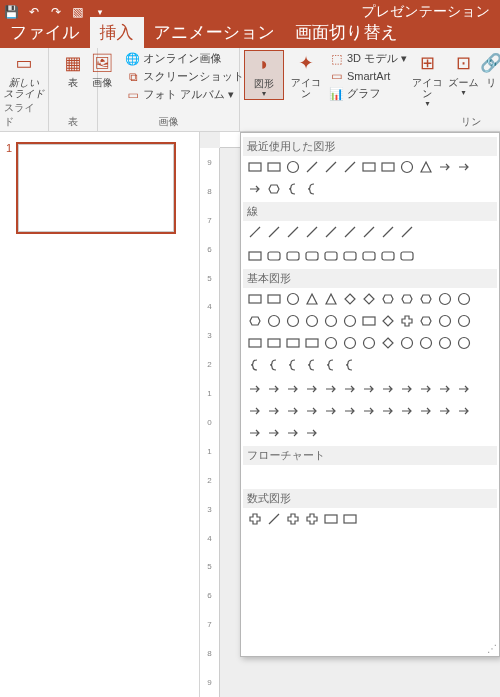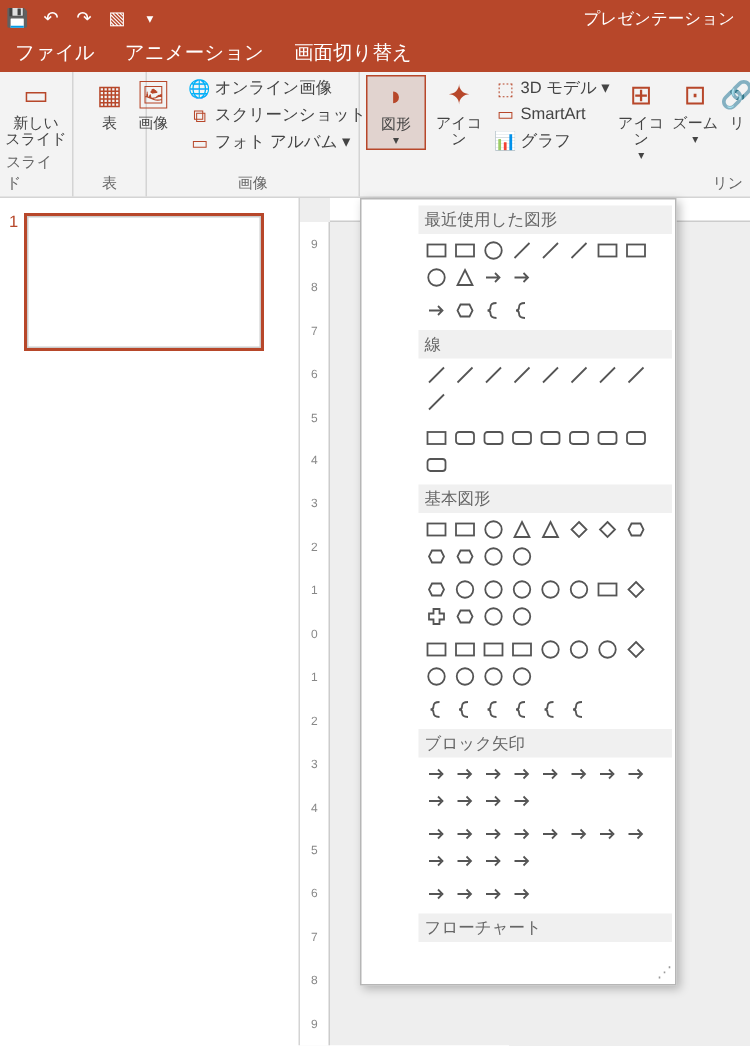--- a/index.html
+++ b/index.html
@@ -1,24 +1,24 @@
 <!DOCTYPE html>
 <html><head>
 <meta charset="utf-8">
 <style>
   * { box-sizing: border-box; margin: 0; padding: 0; font-family: "Yu Gothic UI", Meiryo, sans-serif; }
   body { width: 500px; height: 697px; overflow: hidden; background: #fff; font-size: 11px; color: #444; }
   
   .titlebar { height: 24px; background: #b7472a; display: flex; align-items: center; padding: 0 4px; color: #fff; }
   .qat { display: flex; gap: 6px; align-items: center; }
   .qat span { width: 16px; height: 16px; display: flex; align-items: center; justify-content: center; font-size: 12px; }
-  .title { flex: 1; text-align: right; padding-right: 6px; font-size: 11px; }
+  .title { flex: 1; text-align: right; padding-right: 6px; font-size: 14px; }
   
   .tabs { height: 24px; background: #b7472a; display: flex; align-items: flex-end; color: #fff; }
-  .tab { padding: 4px 10px; font-size: 13px; cursor: pointer; }
+  .tab { padding: 4px 10px; font-size: 17px; cursor: pointer; }
   .tab.active { background: #f3f3f3; color: #b7472a; }
   
   .ribbon { height: 84px; background: #f3f3f3; border-bottom: 1px solid #d4d4d4; display: flex; position: relative; }
   .group { border-right: 1px solid #d4d4d4; padding: 2px 4px 0 4px; display: flex; flex-direction: column; align-items: center; justify-content: space-between; }
   .group-body { display: flex; gap: 2px; align-items: flex-start; }
   .group-label { font-size: 10px; color: #666; padding: 1px 0 2px 0; }
   .bigbtn { display: flex; flex-direction: column; align-items: center; width: 40px; padding-top: 2px; gap: 1px; cursor: pointer; color:#444; font-size:10px; line-height:1.1; text-align:center;}
   .bigbtn .ic { width: 28px; height: 24px; display:flex; align-items:center; justify-content:center; font-size:18px; color:#b7472a;}
   .stack { display:flex; flex-direction:column; gap:1px; }
   .smallbtn { display:flex; align-items:center; gap:3px; padding:1px 2px; font-size:11px; cursor:pointer; color:#444; white-space:nowrap;}
@@ -27,21 +27,21 @@
   
   .content { display:flex; height: calc(697px - 24px - 24px - 84px); }
   .slidepanel { width: 200px; border-right:1px solid #d4d4d4; padding:10px 6px; background:#fff; }
   .thumb-wrap { display:flex; gap:4px; }
   .slidenum { font-size:11px; color:#b7472a; }
   .thumb { width: 160px; height:92px; background:#fff; border:2px solid #b7472a; box-shadow:0 0 0 1px #ccc inset;}
   .editor { flex:1; background:#eee; position:relative; }
   .ruler-h { position:absolute; top:0; left:20px; right:0; height:16px; background:#fff; border-bottom:1px solid #ccc; font-size:8px; display:flex; align-items:center; justify-content:space-around; color:#888;}
   .ruler-v { position:absolute; top:16px; left:0; width:20px; bottom:0; background:#fff; border-right:1px solid #ccc; font-size:8px; display:flex; flex-direction:column; align-items:center; justify-content:space-around; color:#888; writing-mode:horizontal-tb;}
   
-  .shapes-panel { position:absolute; top:132px; left:240px; width:211px; bottom:40px; background:#fff; border:1px solid #b6b6b6; box-shadow:2px 2px 6px rgba(0,0,0,.25); overflow:hidden;padding-left:36px; }
+  .shapes-panel { position:absolute; top:132px; left:240px; width:260px; bottom:40px; background:#fff; border:1px solid #b6b6b6; box-shadow:2px 2px 6px rgba(0,0,0,.25); overflow:hidden; }
   .shapes-inner { padding:2px; }
   .cat { margin-top:2px; }
   .cat-label { font-size:11px; color:#666; padding:2px 4px; background:#f0f0f0; }
   .shape-row { display:flex; flex-wrap:wrap; padding:2px 2px; gap:0; }
   .shape { width:19px; height:18px; display:flex; align-items:center; justify-content:center; font-size:12px; color:#555; cursor:pointer; }
   .shape svg { width:14px; height:14px; stroke:#555; fill:none; stroke-width:1.2; }
   .resize-grip { position:absolute; right:2px; bottom:2px; font-size:10px; color:#999; }
 </style>
 </head>
 <body>
@@ -52,30 +52,31 @@
     <span>↶</span>
     <span>↷</span>
     <span>▧</span>
     <span style="font-size:9px;">▾</span>
   </div>
   <div class="title">プレゼンテーション</div>
 </div>
 
 <div class="tabs">
   <div class="tab">ファイル</div>
+  <div class="tab active">挿入</div>
   <div class="tab">アニメーション</div>
   <div class="tab">画面切り替え</div>
 </div>
 
 <div class="ribbon">
   <div class="group">
     <div class="group-body">
       <div class="bigbtn">
         <div class="ic">▭</div>
-        <span style="white-space:pre;">新しい
+        <span style="white-space:pre;font-style:italic;">新しい
 スライド</span>
       </div>
     </div>
     <div class="group-label">スライド</div>
   </div>
   <div class="group">
     <div class="group-body">
       <div class="bigbtn">
         <div class="ic">▦</div>
         <span>表</span>
@@ -130,21 +131,21 @@
       <div class="bigbtn" style="width:34px;">
         <div class="ic">⊡</div>
         <span>ズーム</span>
         <span style="font-size:8px;">▾</span>
       </div>
       <div class="bigbtn" style="width:18px;">
         <div class="ic">🔗</div>
         <span>リ</span>
       </div>
     </div>
-    <div class="group-label" style="align-self:flex-end; padding-right:5px;">リン</div>
+    <div class="group-label" style="align-self:flex-end; padding-right:19px;">リン</div>
   </div>
 </div>
 
 <div class="content">
   <div class="slidepanel">
     <div class="thumb-wrap">
       <div class="slidenum">1</div>
       <div class="thumb"></div>
     </div>
   </div>
@@ -579,21 +580,20 @@
             </svg>
           </div>
           <div class="shape">
             <svg viewBox="0 0 14 14">
               <path d="M9 2 Q5 2 5 5 Q5 7 3 7 Q5 7 5 9 Q5 12 9 12"></path>
             </svg>
           </div>
         </div>
       </div>
       <div class="cat">
-        <div class="cat-label">ブロック矢印</div>
         <div class="shape-row">
           <div class="shape">
             <svg viewBox="0 0 14 14">
               <path d="M2 7 L10 7 M8 4 L11 7 L8 10"></path>
             </svg>
           </div>
           <div class="shape">
             <svg viewBox="0 0 14 14">
               <path d="M2 7 L10 7 M8 4 L11 7 L8 10"></path>
             </svg>

